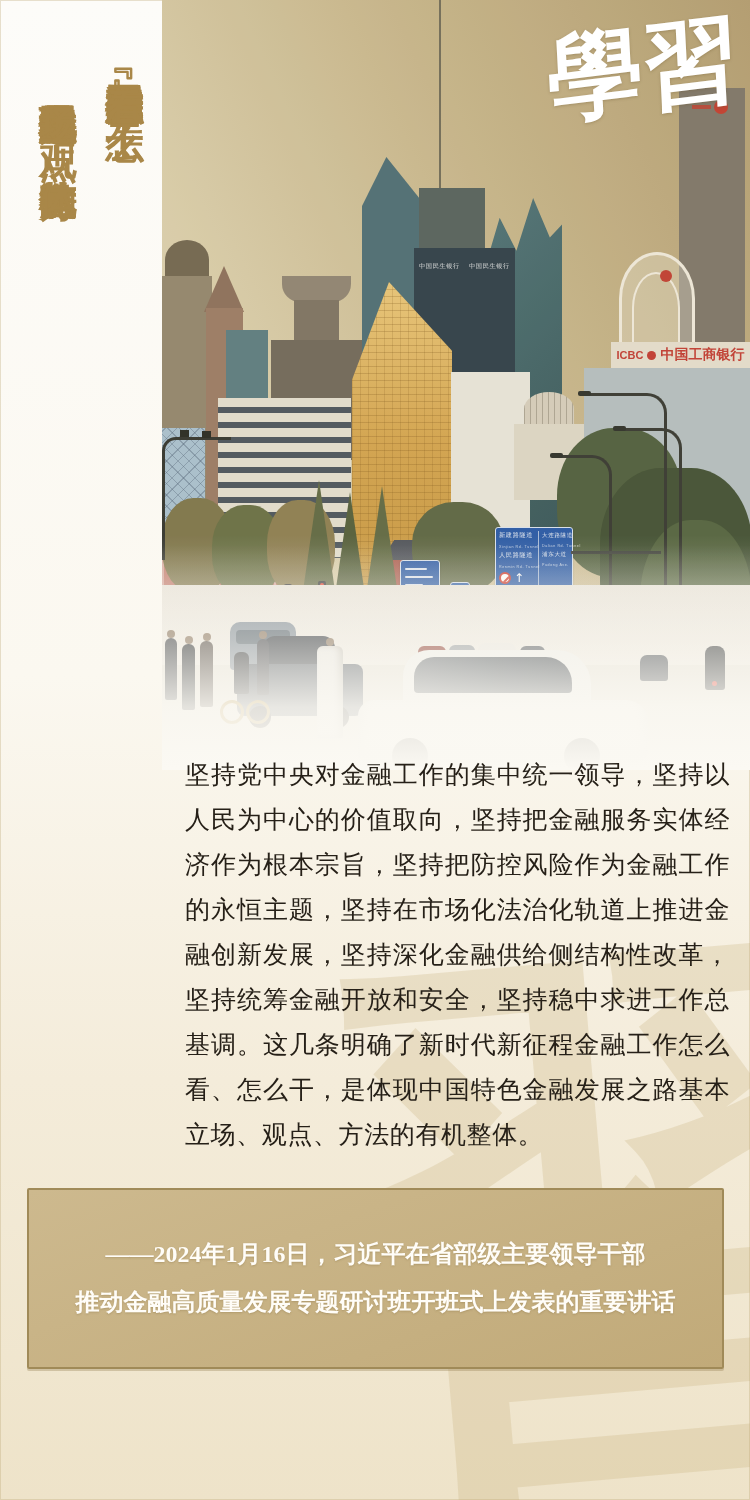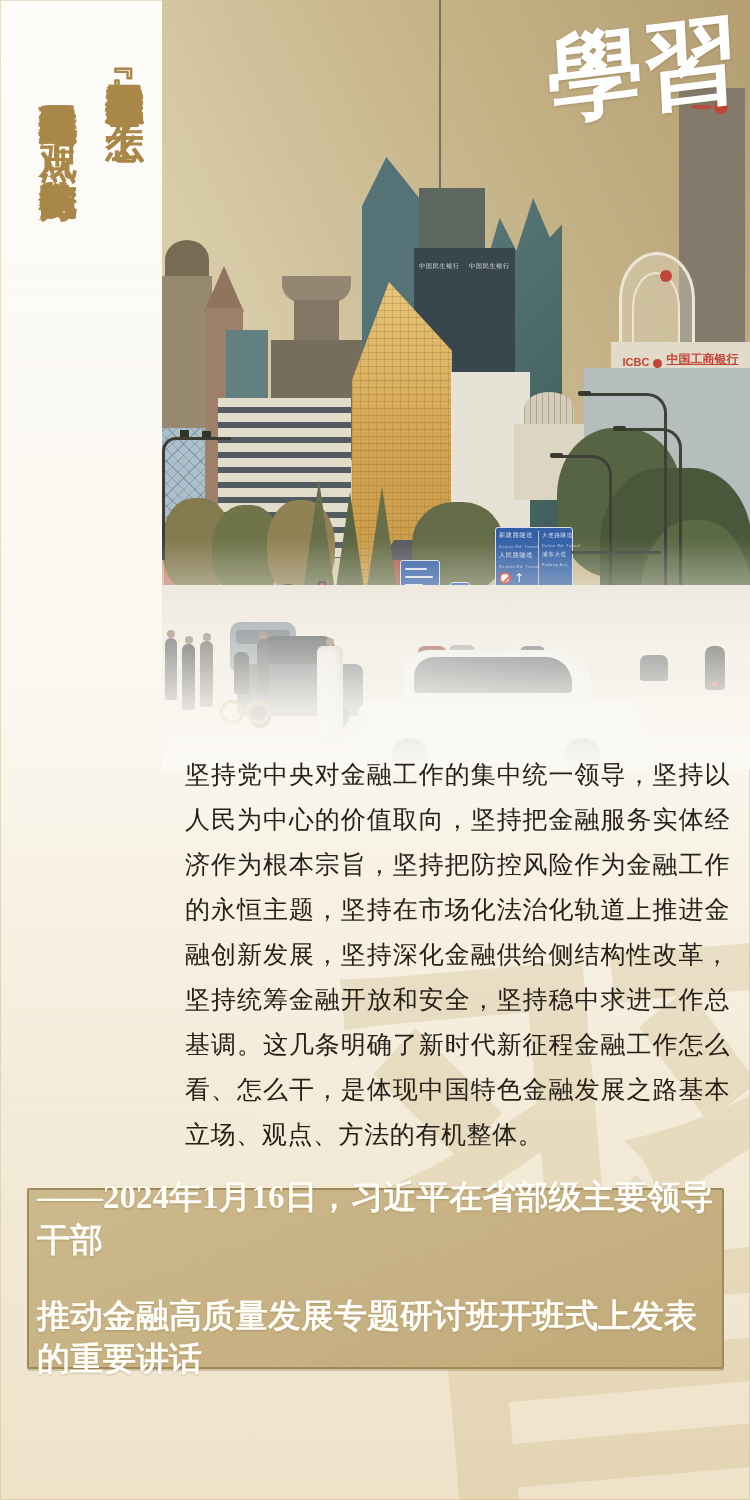--- a/index.html
+++ b/index.html
@@ -46,21 +46,21 @@
   .headline{position:absolute;left:24px;top:56px;height:1180px;writing-mode:vertical-rl;
     font-weight:bold;font-size:38px;line-height:1.76;letter-spacing:0;color:#a98748;z-index:2;}
   .hl-col2{position:relative;top:19px;}
   
   .body-text{position:absolute;left:185px;top:752px;width:545px;z-index:2;
     font-size:25px;letter-spacing:.6px;line-height:45px;color:#262018;text-align:justify;}
   
   .banner{position:absolute;left:27px;top:1188px;width:693px;height:177px;z-index:2;
     background:linear-gradient(160deg,#cdb98e,#c1aa79);border:2px solid #a08a58;border-radius:2px;
     box-shadow:0 2px 0 rgba(150,125,80,.35);display:flex;flex-direction:column;align-items:center;justify-content:center;gap:17px;}
-  .banner p{margin:8px;font-size:33px;font-weight:bold;color:#fffdf8;line-height:1.3;
+  .banner p{margin:0;font-size:24px;font-weight:bold;color:#fffdf8;line-height:1.3;
     text-shadow:0 1px 2px rgba(120,95,50,.3);}
   
   .publisher{position:absolute;left:0;right:0;top:1400px;text-align:center;z-index:2;
     font-family:"Liberation Sans",sans-serif;font-size:55px;font-weight:800;letter-spacing:5px;color:#da0e1e;}
 </style>
 </head>
 <body>
 
 <div class="poster">
 
@@ -101,24 +101,24 @@
 
     <div class="bld grid" style="left:289px;top:372px;width:79px;height:186px;background:#e8e4d9;"></div>
 
     <div class="bld" style="left:362px;top:392px;width:50px;height:34px;border-radius:50% 50% 0 0;background:#d5cdbb;background-image:repeating-linear-gradient(90deg,rgba(110,100,85,.4) 0 1px,transparent 1px 6px);"></div>
     <div class="bld grid" style="left:352px;top:424px;width:70px;height:76px;background:#ddd6c5;"></div>
 
     <div class="bld" style="left:457px;top:252px;width:70px;height:90px;border:3px solid #efe9db;border-bottom:none;border-radius:60% 60% 0 0;background:rgba(236,230,216,.35);"></div>
     <div class="bld" style="left:470px;top:272px;width:44px;height:70px;border:2px solid #efe9db;border-bottom:none;border-radius:60% 60% 0 0;"></div>
     <div class="bld" style="left:498px;top:270px;width:12px;height:12px;border-radius:50%;background:#bf3b2e;"></div>
 
-    <div class="bld" style="left:449px;top:342px;width:139px;height:26px;background:#e4ddcd;display:flex;align-items:flex-end;justify-content:center;gap:4px;">
+    <div class="bld" style="left:449px;top:342px;width:139px;height:26px;background:#e4ddcd;display:flex;align-items:center;justify-content:center;gap:4px;">
       <span style="font-family:'Liberation Sans',sans-serif;font-weight:bold;font-size:11px;color:#c0392f;">ICBC</span>
       <span style="width:9px;height:9px;border-radius:50%;background:#c0392f;display:inline-block;"></span>
-      <span style="font-size:12px;font-weight:bold;color:#c0392f;text-decoration:underline;">中国工商银行</span>
+      <span style="font-size:14px;font-weight:bold;color:#c0392f;">中国工商银行</span>
     </div>
     <div class="bld grid" style="left:422px;top:368px;width:166px;height:158px;background:#b3bdbf;"></div>
 
     <div class="bld" style="left:0;top:542px;width:145px;height:45px;background:#c3786b;border-top:4px solid #e8e0d2;background-image:repeating-linear-gradient(90deg,rgba(255,255,255,.35) 0 2px,transparent 2px 14px);"></div>
     <div class="bld" style="left:213px;top:540px;width:64px;height:22px;background:#4b4f58;clip-path:polygon(8% 100%,30% 0,70% 0,92% 100%);"></div>
     <div class="bld" style="left:219px;top:560px;width:52px;height:25px;background:#a9574a;"></div>
     <div class="bld" style="left:285px;top:546px;width:45px;height:16px;background:#b14a38;clip-path:polygon(0 100%,40% 0,100% 85%);"></div>
     <div class="bld" style="left:365px;top:528px;width:45px;height:52px;background:#d9c795;border-top:3px solid #efe7d2;"></div>
 
     <div class="bld" style="left:395px;top:428px;width:125px;height:150px;border-radius:45%;background:#4d5c3b;"></div>

